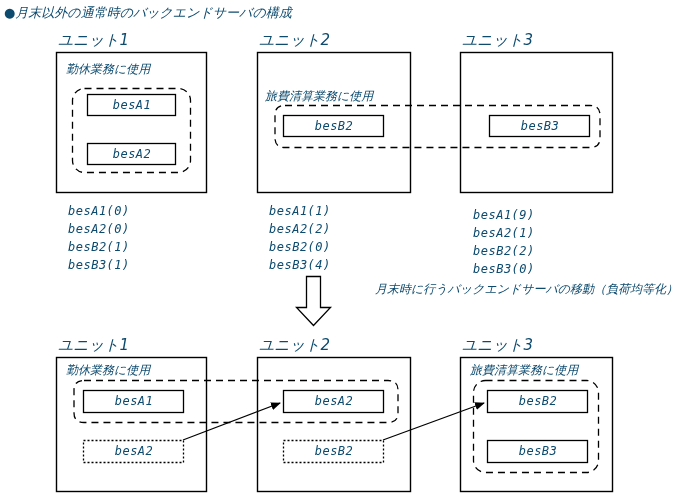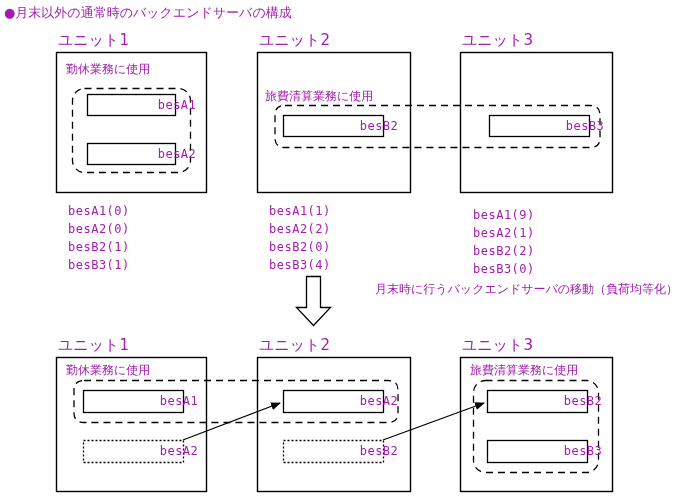--- a/index.html
+++ b/index.html
@@ -17,23 +17,24 @@
   }
   svg.layer {
     position: absolute;
     left: 0;
     top: 0;
     width: 688px;
     height: 499px;
   }
   .txt {
     position: absolute;
-    color: #a21caf;
+    color: #0c4a6e;
     white-space: pre;
     line-height: 1;
+    font-style: italic;
   }
   .heading {
     font-size: 13px;
     font-family: "DejaVu Sans", sans-serif;
   }
   .unit-label {
     font-size: 15px;
     font-family: "DejaVu Sans", sans-serif;
   }
   .group-label {
@@ -49,21 +50,20 @@
     font-size: 12px;
     font-family: "DejaVu Sans Mono", monospace;
     letter-spacing: 0.5px;
   }
   .move-label {
     font-size: 12px;
     font-family: "DejaVu Sans", sans-serif;
   }
   .ctr {
     text-align: center;
-    padding-left: 45px;
   }
 </style>
 </head>
 <body>
 
 <div id="page">
 
   <svg class="layer" viewBox="0 0 688 499" xmlns="http://www.w3.org/2000/svg">
 
     <rect x="56.5" y="52.5" width="150" height="140" fill="none" stroke="#000000" stroke-width="1.4"></rect>

